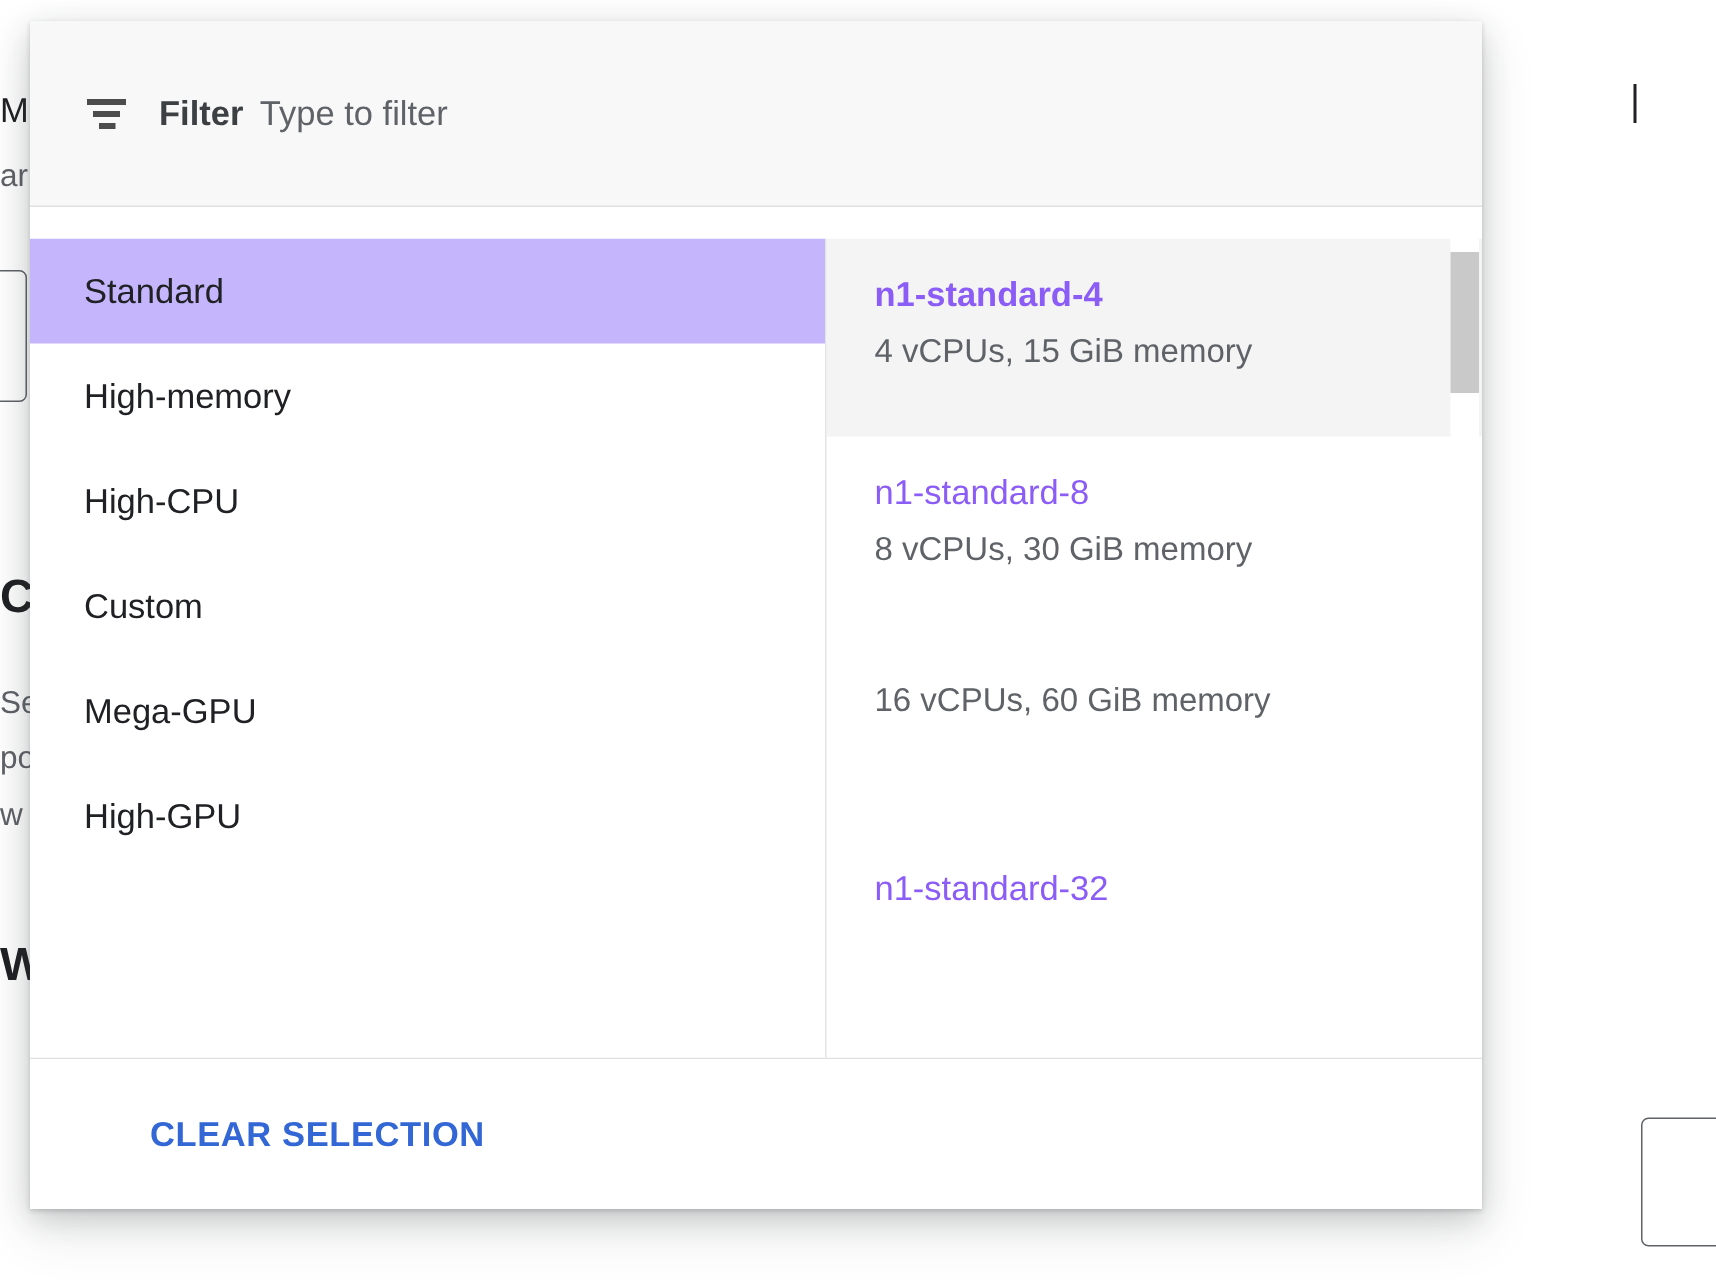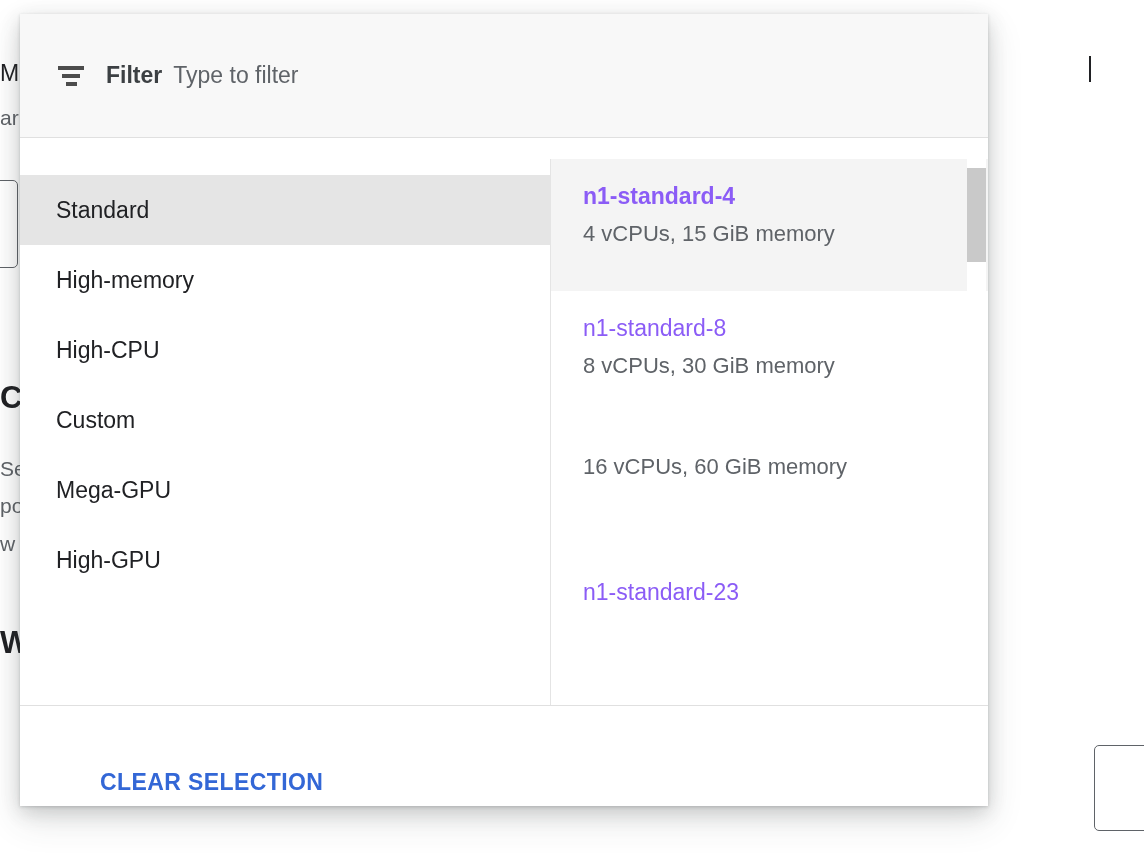--- a/index.html
+++ b/index.html
@@ -127,21 +127,21 @@
   .cat-item {
     height: 70px;
     display: flex;
     align-items: center;
     padding: 0 36px;
     font-size: 23px;
     color: #202124;
     cursor: pointer;
     background: transparent;
   }
-  .cat-item.selected { background: #e5e5e5; margin-top: 16px; }
+  .cat-item.selected { background: #c4b5fd; }
 
   .machine-item {
     height: 132px;
     padding: 22px 36px 0 32px;
     cursor: pointer;
     background: transparent;
   }
   .machine-item.selected { background: #f4f4f4; }
   .machine-name {
     font-size: 23px;
@@ -176,21 +176,21 @@
     background: #c9c9c9;
     cursor: grab;
   }
 
   
   #picker-footer {
     height: 101px;
     flex: 0 0 101px;
     border-top: 1px solid #e0e0e0;
     display: flex;
-    align-items: flex-end;
+    align-items: center;
     padding: 0 36px;
     background: #ffffff;
   }
   #clear-selection-button {
     border: none;
     background: transparent;
     color: #3367d6;
     font-family: "Liberation Sans", sans-serif;
     font-size: 23px;
     font-weight: 600;
@@ -258,21 +258,21 @@
             <div class="machine-desc">4 vCPUs, 15 GiB memory</div>
           </div>
           <div class="machine-item">
             <div class="machine-name">n1-standard-8</div>
             <div class="machine-desc">8 vCPUs, 30 GiB memory</div>
           </div>
           <div class="machine-item">
             <div class="machine-desc">16 vCPUs, 60 GiB memory</div>
           </div>
           <div class="machine-item">
-            <div class="machine-name">n1-standard-23</div>
+            <div class="machine-name">n1-standard-32</div>
           </div>
         </div>
       <div id="machine-scrollbar">
         <div id="machine-scroll-thumb" style="top: 30.06px; height: 94.01px;"></div>
       </div>
     </div>
 
   </div>
 
   <div id="picker-footer">

